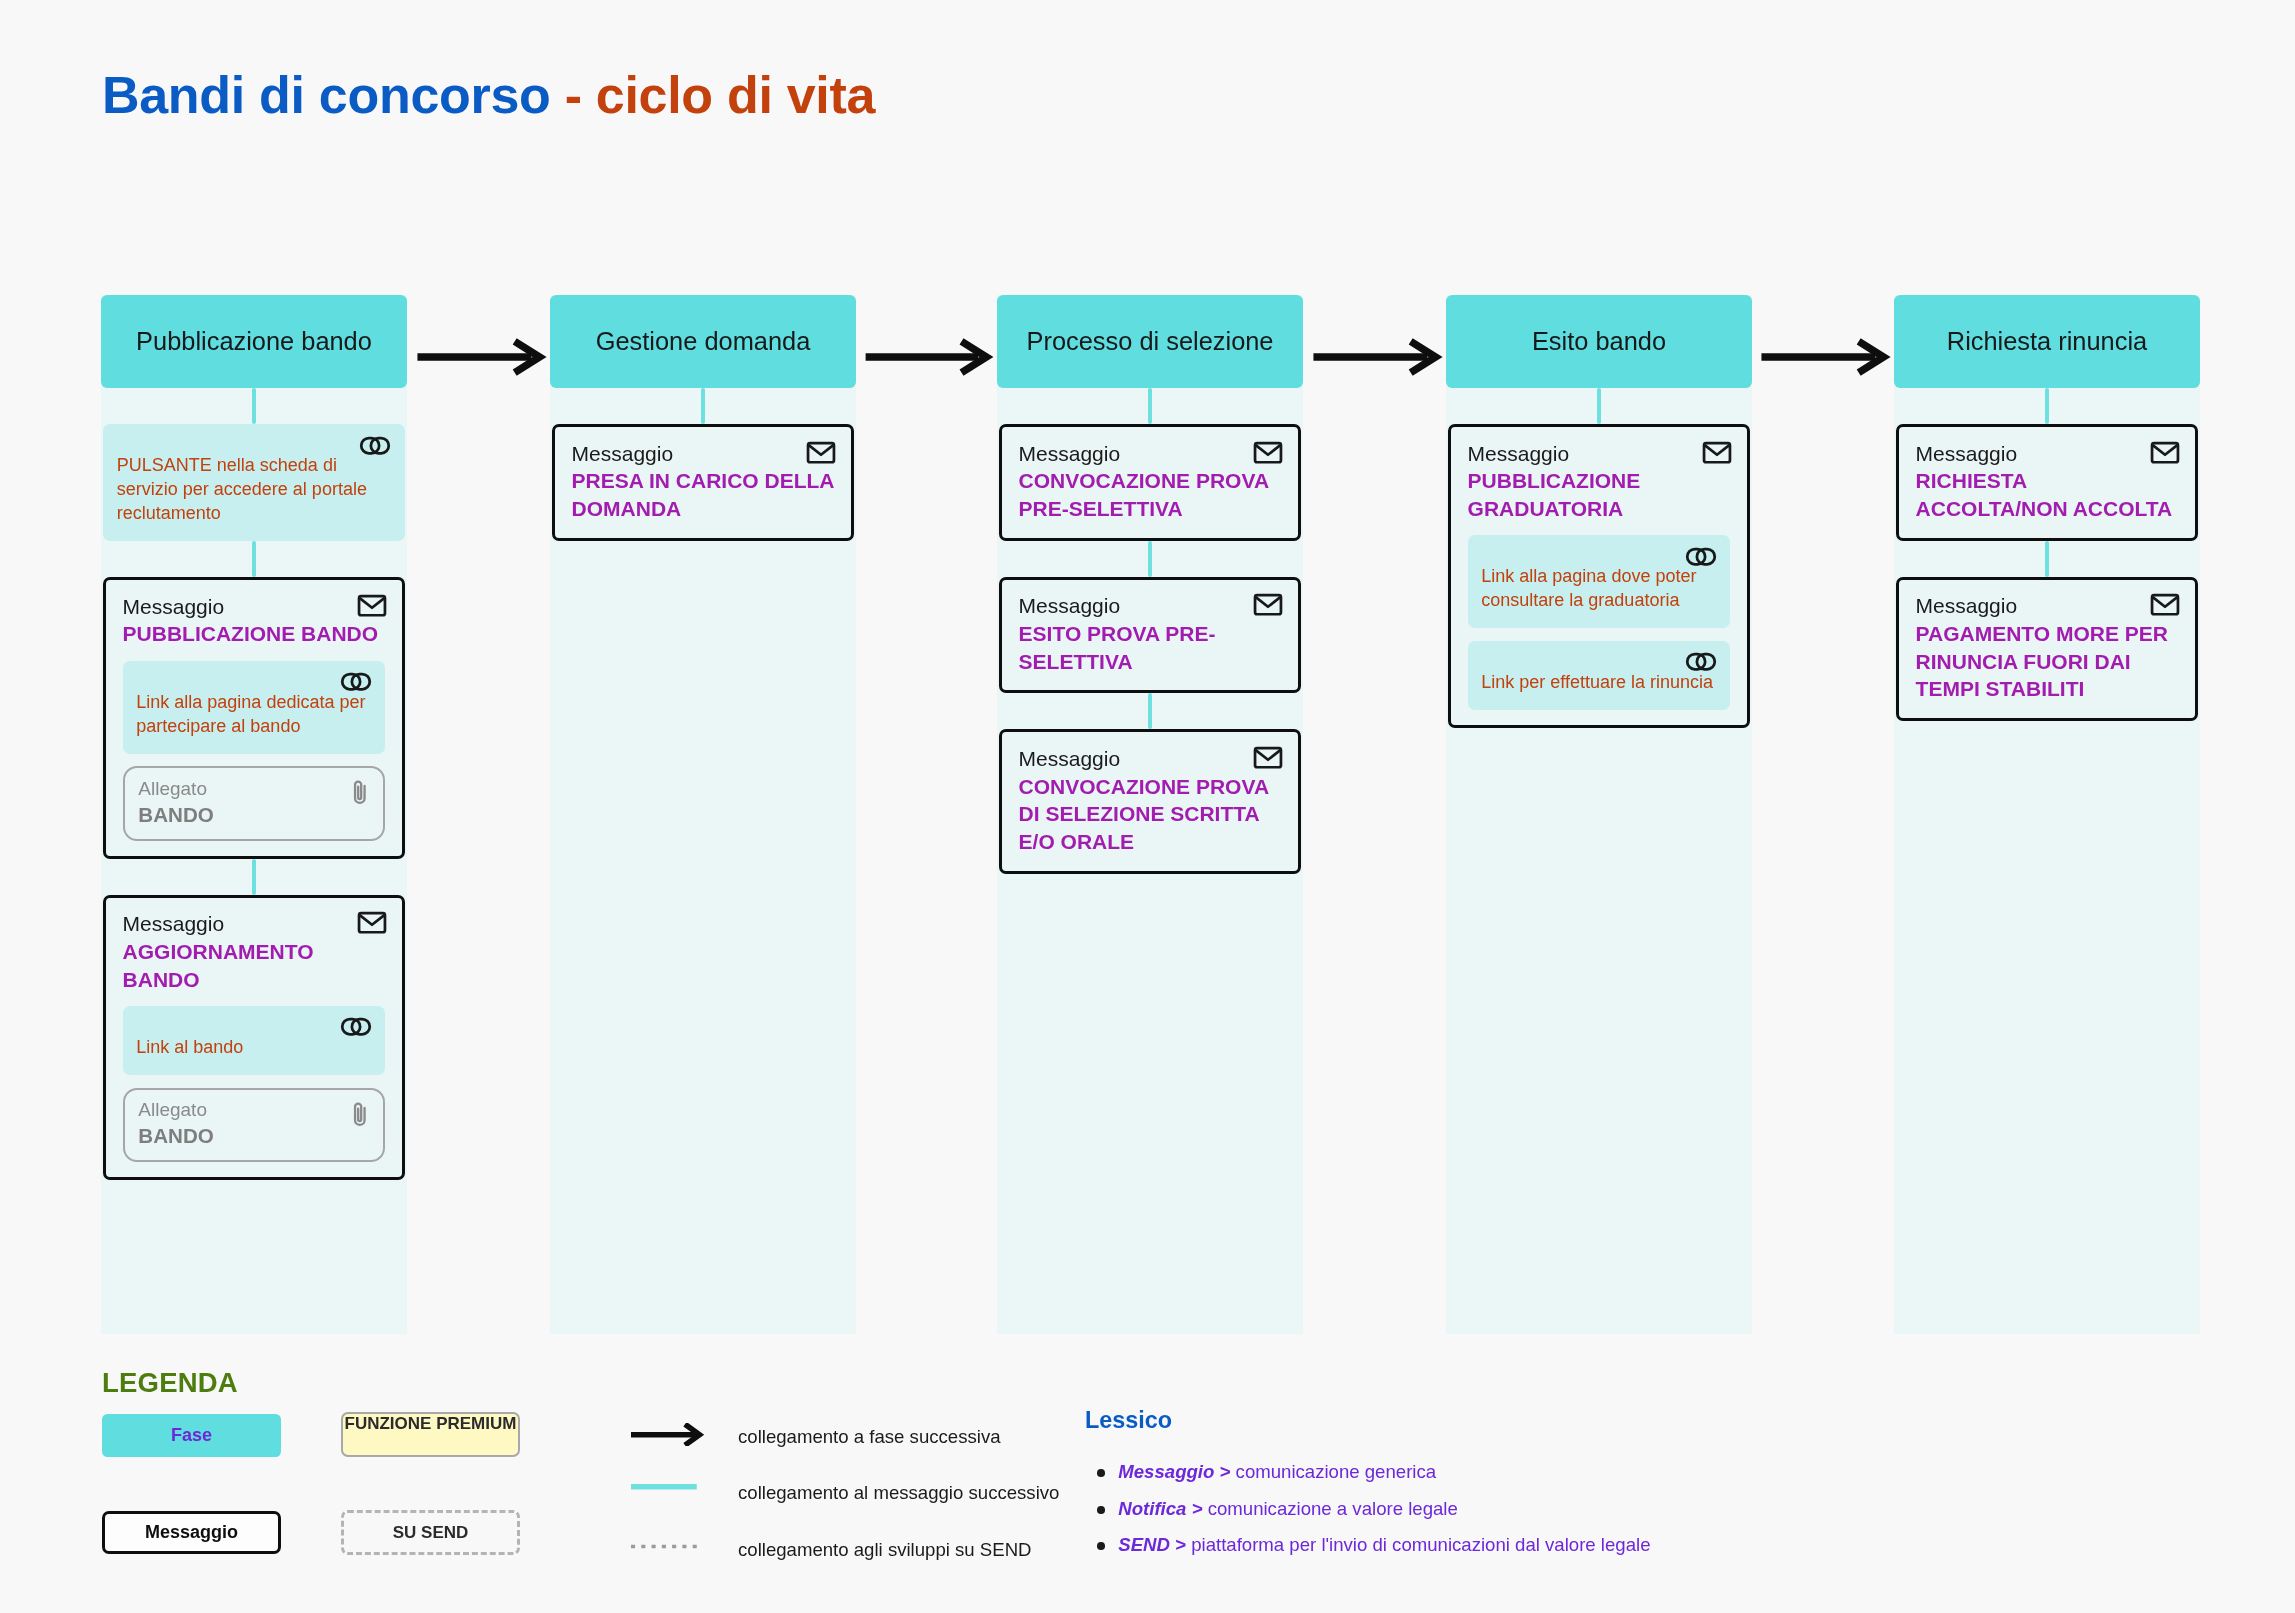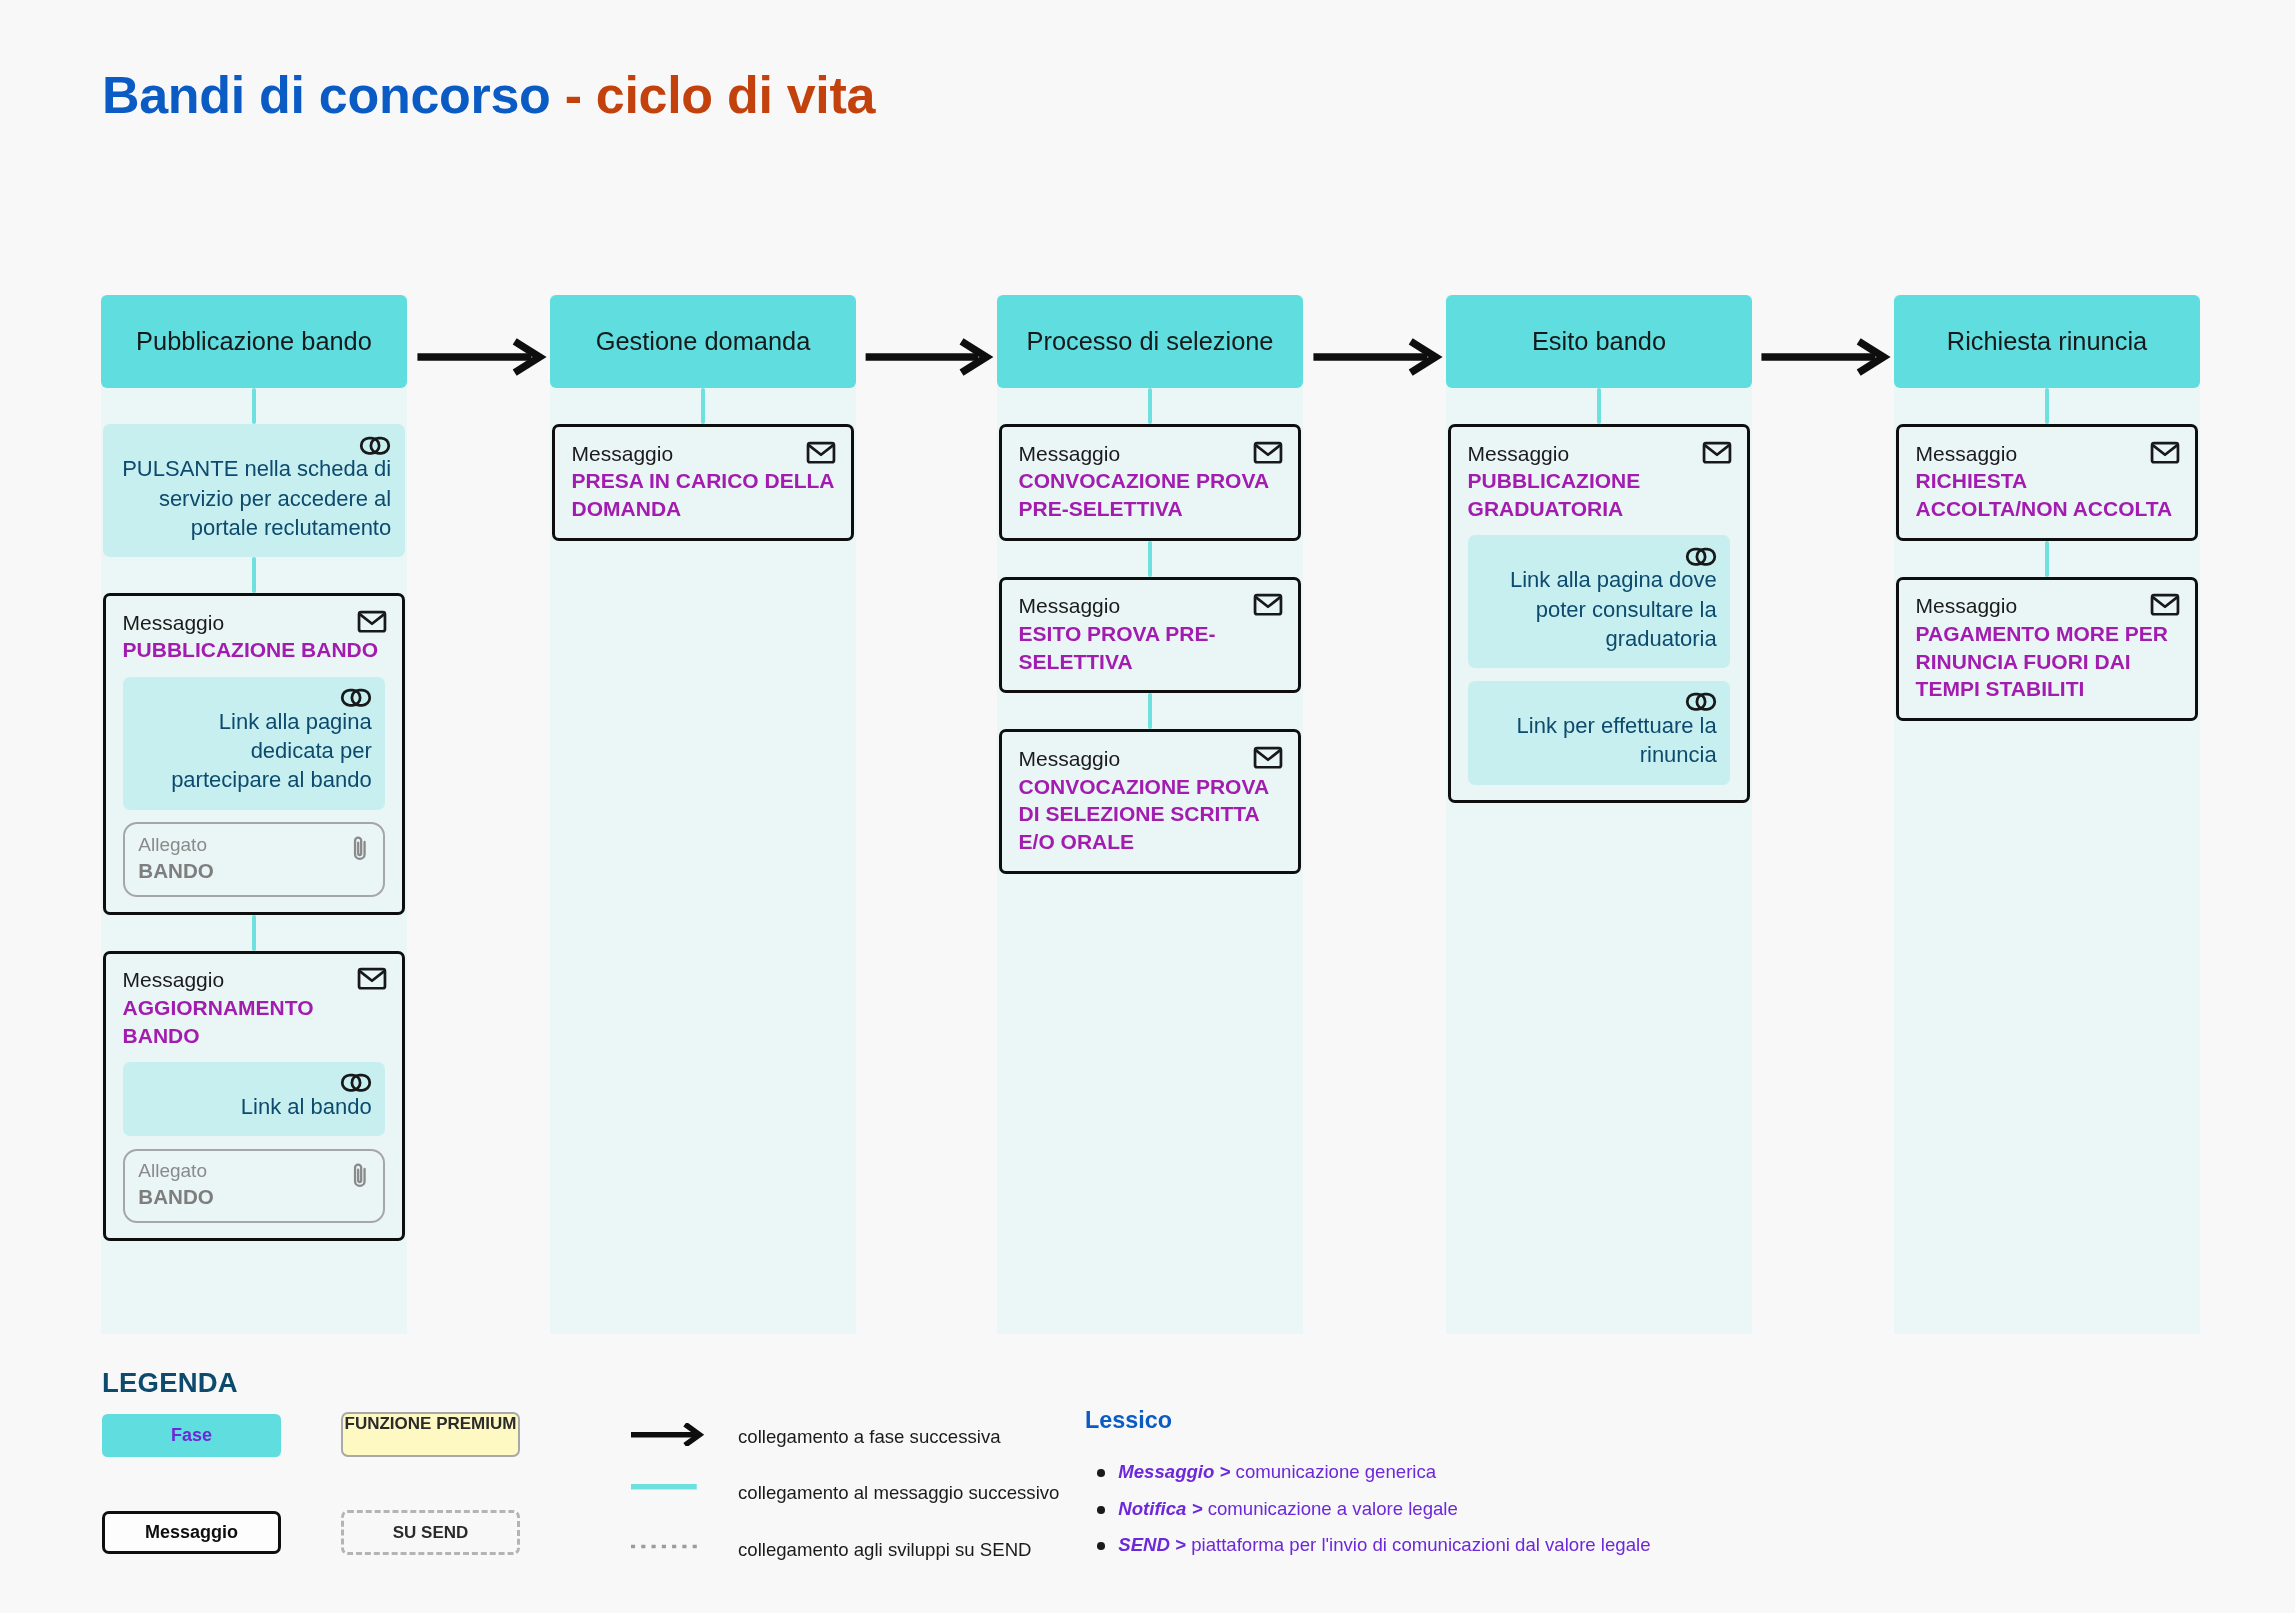--- a/index.html
+++ b/index.html
@@ -54,21 +54,21 @@
   .msg .subject{font-size:21px;font-weight:bold;color:#a21caf;line-height:1.32;margin-top:1.4px;}
   .msg .env{position:absolute;right:15px;top:13.7px;}
 
   
   .chip{
     background:#C8EFEF;border-radius:6.9px;
     padding:12.4px 13.7px 15px 13.7px;
     position:relative;margin-top:12.4px;box-sizing:border-box;
   }
   .chip .chip-txt{
-    font-size:22px;color:#0c4a6e;text-align:right;line-height:1.33;
+    font-size:18px;color:#c2410c;text-align:left;line-height:1.33;
     padding-top:18px;
   }
   .chip .lk{position:absolute;right:13.7px;top:9.6px;}
 
   
   .chip-solo{margin:0 2.1px;}
 
   
   .attach{
     border:2.7px solid #A6A6A6;border-radius:14px;
@@ -76,21 +76,21 @@
   }
   .attach .a-label{font-size:19px;color:#8A8A8A;line-height:1.2;}
   .attach .a-name{font-size:20.6px;font-weight:bold;color:#7E7E7E;line-height:1.25;margin-top:1.4px;}
   .attach .clip{position:absolute;right:13.7px;top:11px;}
 
   
   .arrow{position:absolute;top:338px;height:18px;}
 
   
   #legend{position:absolute;left:102px;top:1367px;width:2096px;}
-  .lg-title{font-size:27.5px;font-weight:bold;color:#0c4a6e;letter-spacing:0.2px;}
+  .lg-title{font-size:27.5px;font-weight:bold;color:#4d7c0f;letter-spacing:0.2px;}
   .lg-row{position:absolute;}
   .sw-phase{
     width:179px;height:43px;background:#5FDDDF;border-radius:5.5px;
     display:flex;align-items:center;justify-content:center;
     font-size:18px;font-weight:bold;color:#6d28d9;
   }
   .sw-msg{
     width:179px;height:43px;background:#FDFDFD;border:3.4px solid #0E0E0E;border-radius:6.9px;
     display:flex;align-items:center;justify-content:center;
     font-size:18px;font-weight:bold;color:#0E0E0E;box-sizing:border-box;

